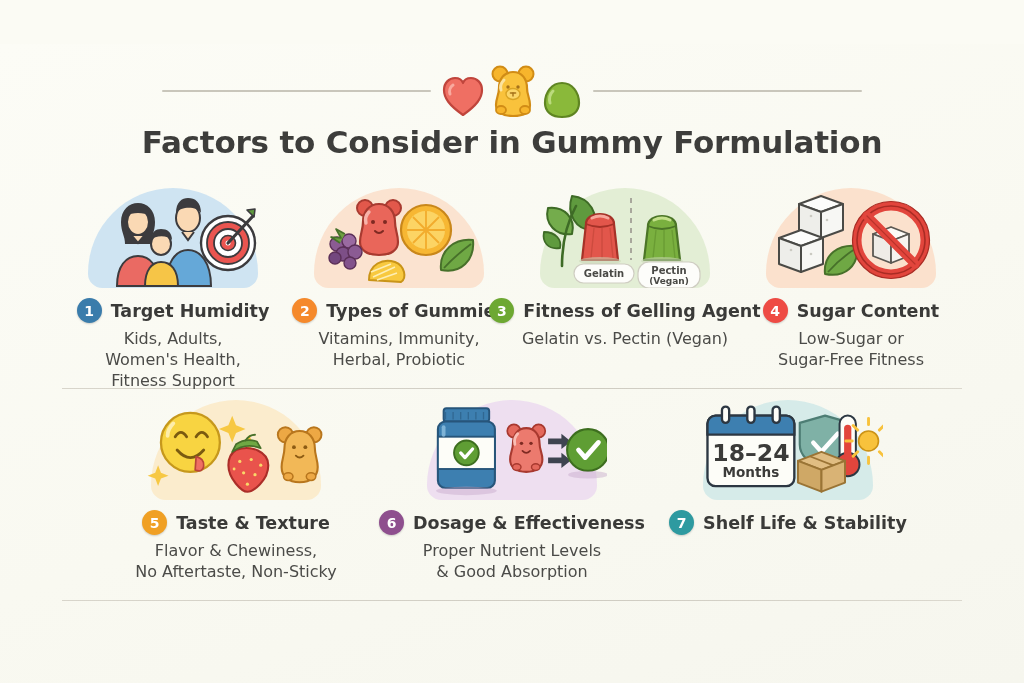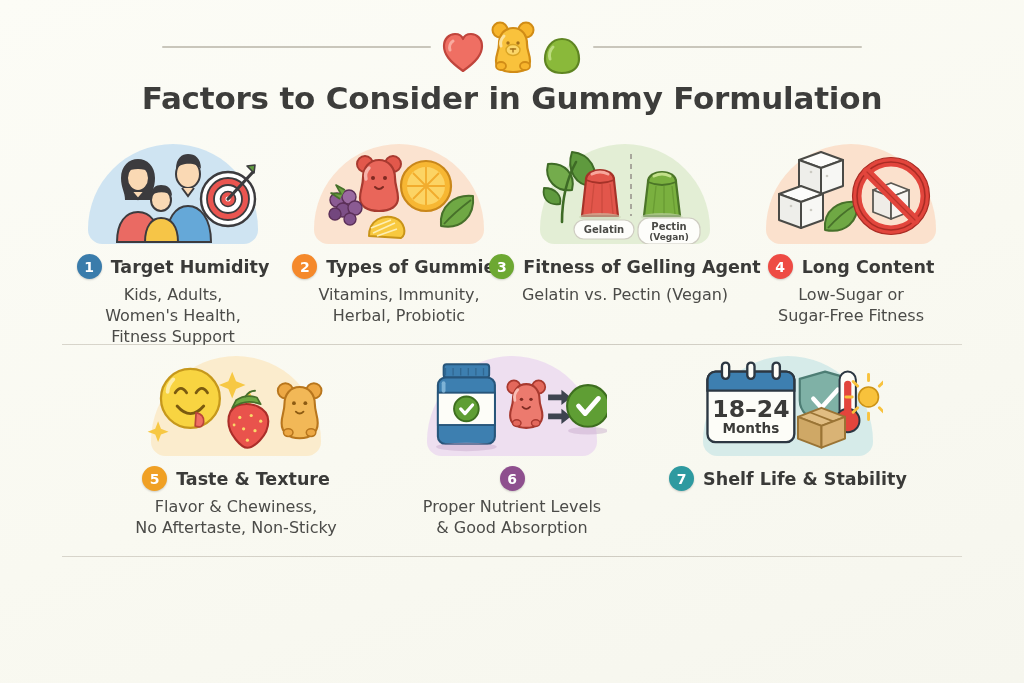--- a/index.html
+++ b/index.html
@@ -7,20 +7,21 @@
     width:1024px;height:683px;
     background:#fbfbf4;
     font-family:"Liberation Sans", sans-serif;
     color:#3a3a38;
     overflow:hidden;
     position:relative;
   }
   .page{
     position:absolute;inset:0;
     background:linear-gradient(160deg,#fcfcf6 0%,#f9f9f1 55%,#f6f6ee 100%);
+    margin-top:44px;
   }
 
   
   .header{
     position:absolute;left:0;right:0;top:18px;
     display:flex;flex-direction:column;align-items:center;
   }
   .header-deco{
     display:flex;align-items:center;justify-content:center;
     width:700px;height:58px;position:relative;
@@ -291,21 +292,21 @@
           </g>
           <circle cx="126" cy="52" r="34" fill="none" stroke="#e2453c" stroke-width="9"></circle>
           <circle cx="126" cy="52" r="34" fill="none" stroke="#a92c24" stroke-width="1.6"></circle>
           <circle cx="126" cy="52" r="38.5" fill="none" stroke="#a92c24" stroke-width="1.2"></circle>
           <line x1="102" y1="28" x2="150" y2="76" stroke="#e2453c" stroke-width="9" stroke-linecap="round"></line>
           <line x1="102" y1="28" x2="150" y2="76" stroke="#a92c24" stroke-width="1.2" stroke-linecap="round" opacity=".7"></line>
         </svg>
       </div>
       <div class="headline">
         <span class="badge" style="background:#ee4b44">4</span>
-        <span class="card-title">Long Content</span>
+        <span class="card-title">Sugar Content</span>
       </div>
       <div class="card-desc">Low-Sugar or
 Sugar-Free Fitness</div>
     </div>
   </div>
 
   <div class="row row-2">
 
     <div class="card">
       <div class="art">
@@ -383,20 +384,21 @@
             <path d="M138 58 h14 v-5 l10 8 l-10 8 v-5 h-14 Z"></path>
           </g>
 
           <circle cx="180" cy="50" r="22" fill="#5f9e34" stroke="#3d6e1f" stroke-width="2.2"></circle>
           <path d="M170 50 l7 8 l14 -16" stroke="#fff" stroke-width="5" fill="none" stroke-linecap="round" stroke-linejoin="round"></path>
           <ellipse cx="180" cy="76" rx="21" ry="4" fill="#c5a8ca" opacity=".45"></ellipse>
         </svg>
       </div>
       <div class="headline">
         <span class="badge" style="background:#8e4f8e">6</span>
+        <span class="card-title">Dosage &amp; Effectiveness</span>
       </div>
       <div class="card-desc">Proper Nutrient Levels
 &amp; Good Absorption</div>
     </div>
 
     <div class="card">
       <div class="art">
         <div class="art-bg" style="background:#d6ebe9"></div>
         <svg width="210" height="100" viewBox="0 0 210 100">
 

